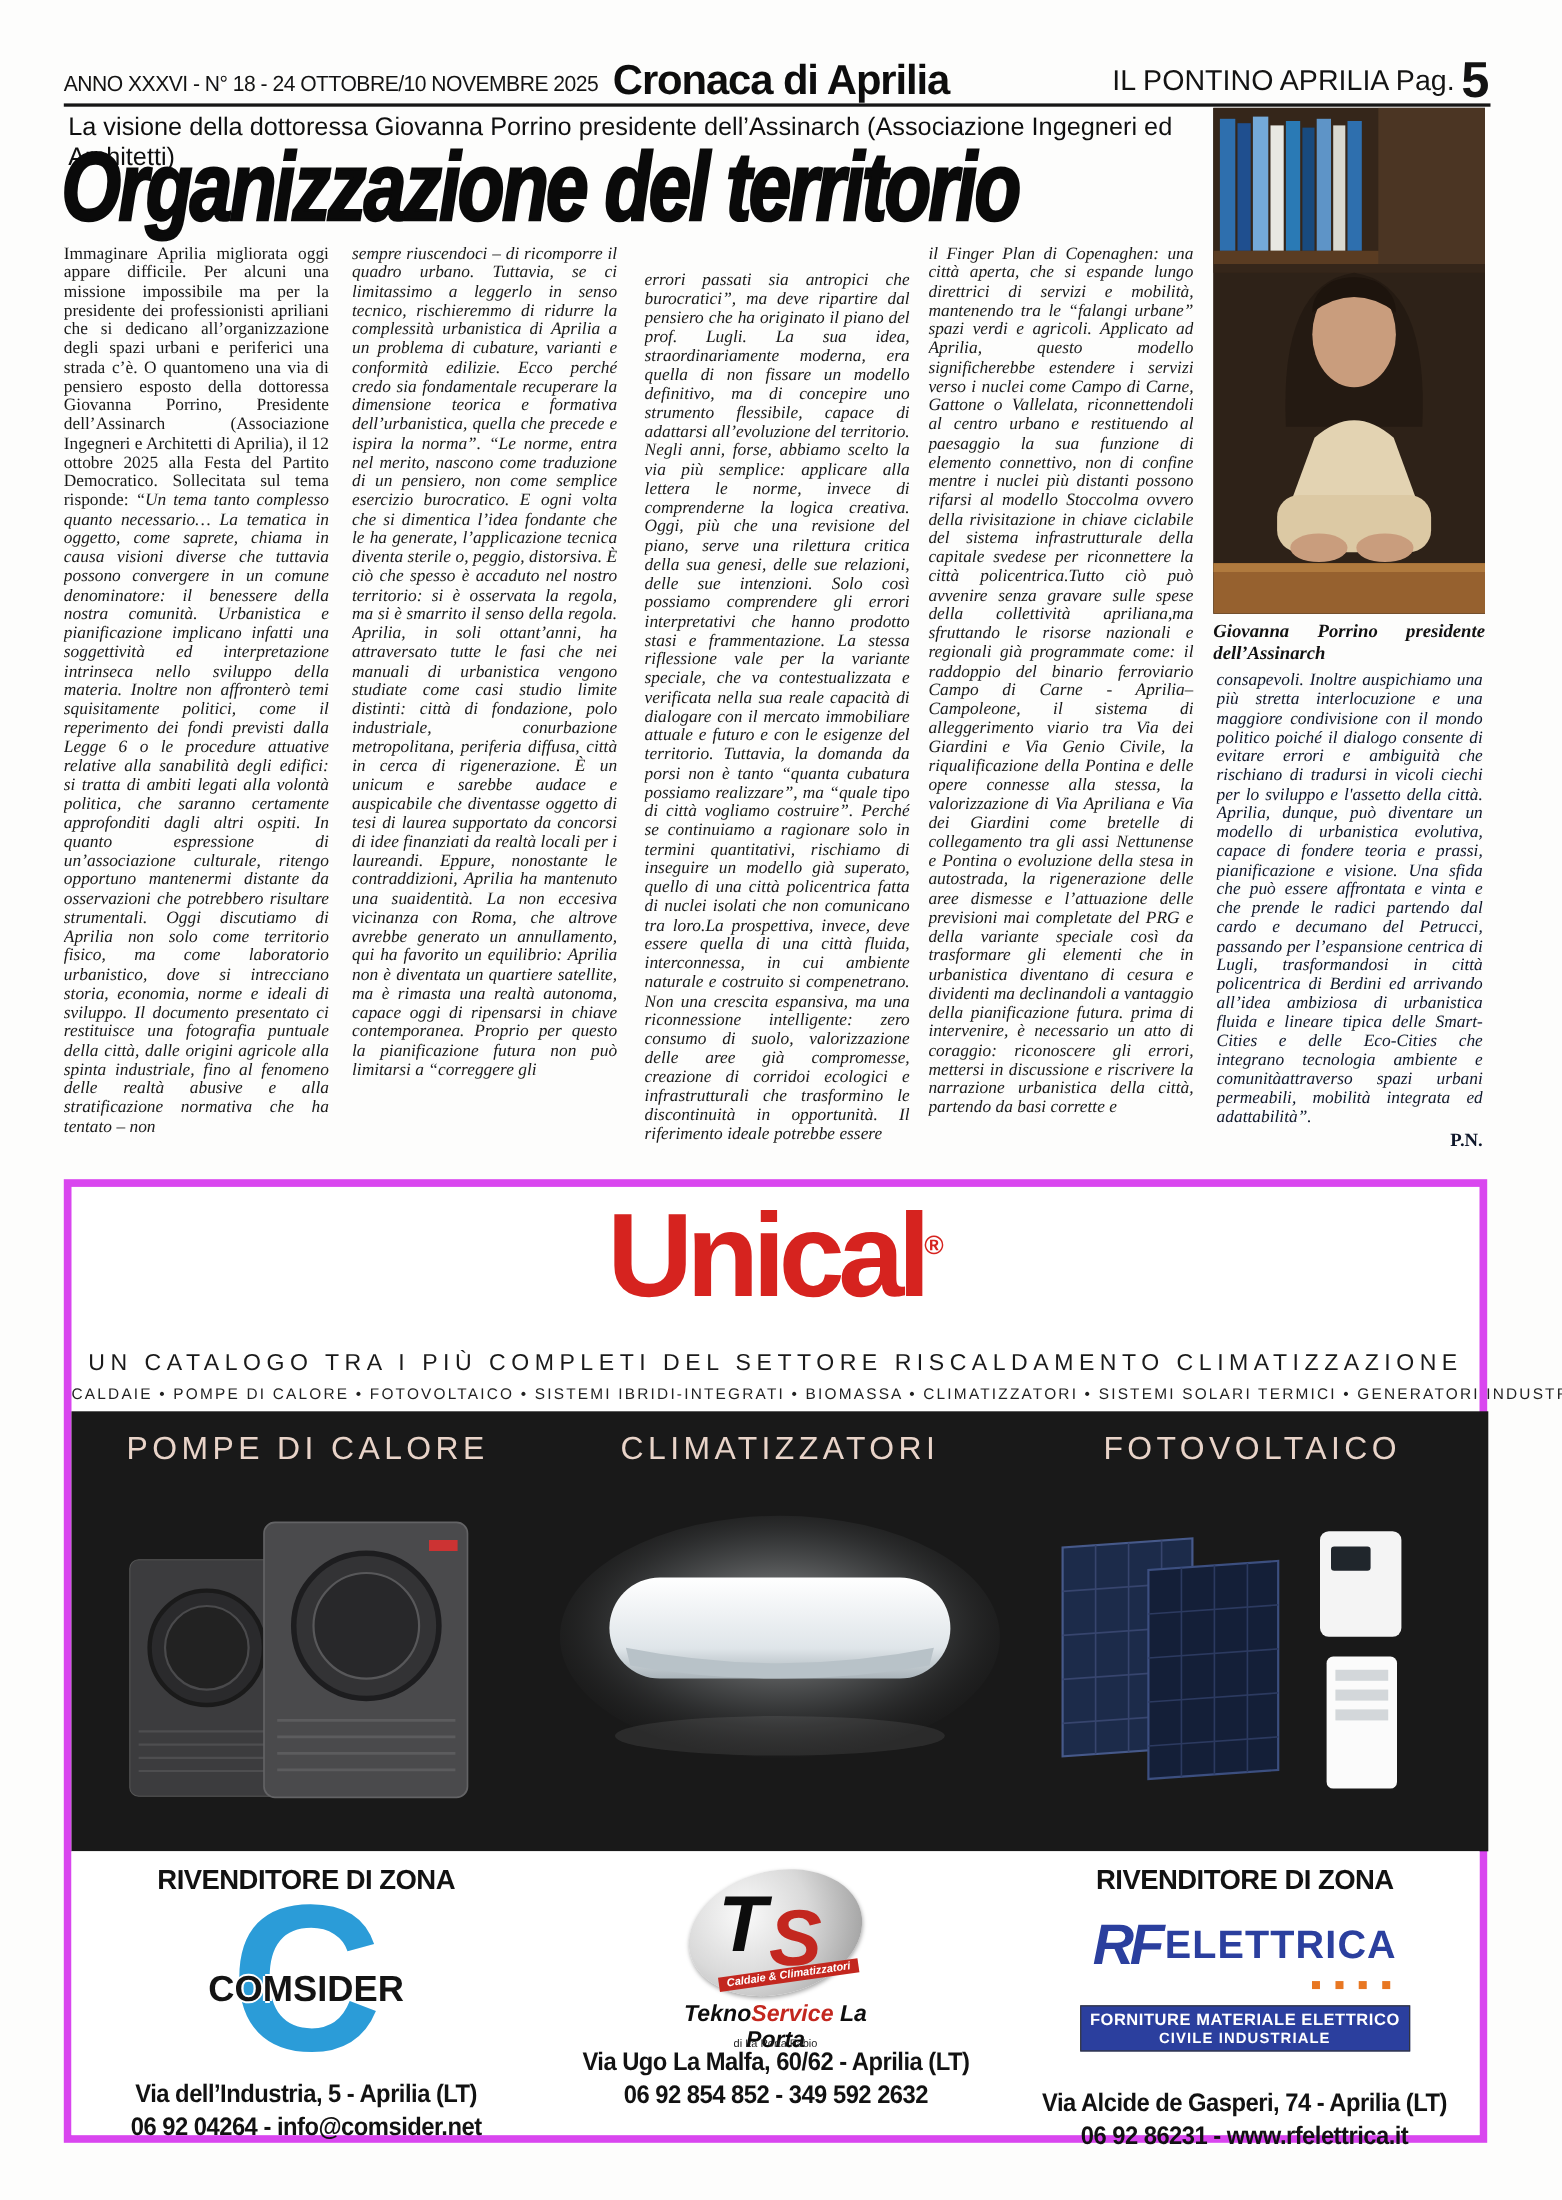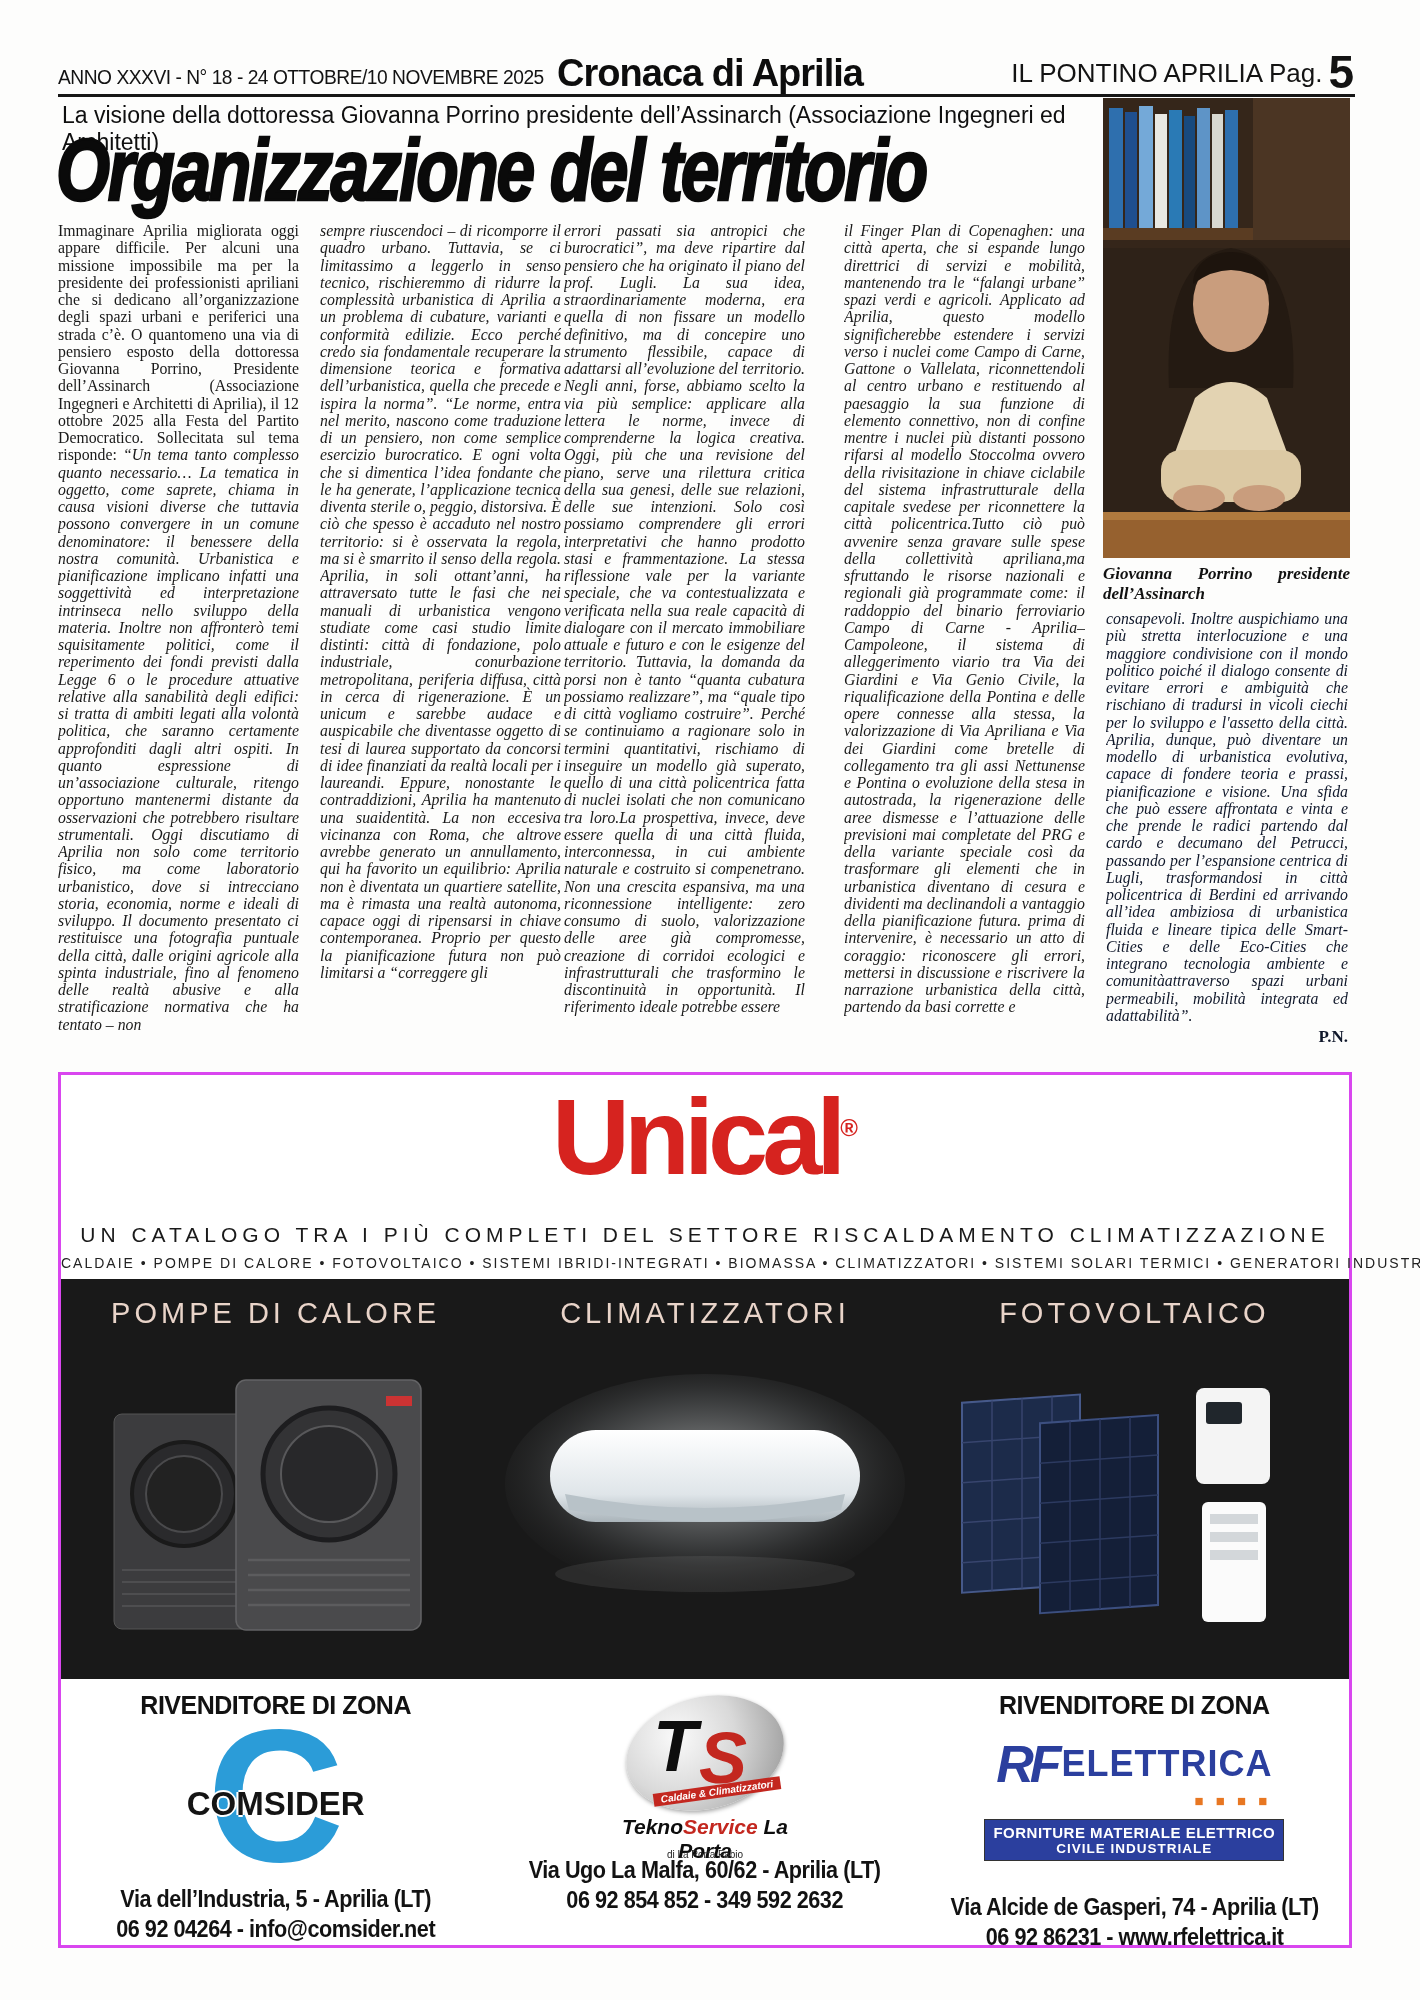--- a/index.html
+++ b/index.html
@@ -20,38 +20,38 @@
   .kicker { position:absolute; left:62px; top:102px; width:1030px; font-size:23px; color:#0f0f0f; }
   .headline { position:absolute; left:56px; top:122px; width:1290px;
               font-family:"Liberation Sans", sans-serif; font-style:italic; font-weight:700;
               font-size:88px; line-height:96px; letter-spacing:-3px; color:#0a0a0a;
               -webkit-text-stroke:2.5px #0a0a0a; transform:scaleX(0.79); transform-origin:left; white-space:nowrap; }
 
   
   .col { position:absolute; top:222px; width:241px; height:827px; overflow:hidden;
          font-family:"Liberation Serif","DejaVu Serif",serif; font-style:italic;
          font-size:15.8px; line-height:17.25px; text-align:justify; color:#191919; }
-  .c1{left:58px;} .c2{left:320px;} .c3{left:564px;} .c4{left:844px;}
+  .c1{left:58px;} .c2{left:320px;} .c3{left:586px;margin-top:24px;} .c4{left:844px;}
   .col .roman { font-style:normal; }
   .col5text { position:absolute; left:1106px; top:610px; width:242px; height:462px;
               font-family:"Liberation Serif","DejaVu Serif",serif; font-style:italic;
               font-size:15.8px; line-height:17.25px; text-align:justify; color:#0f172a; }
   .col5text .flow { display:block; max-height:436px; overflow:hidden; }
   .byline { text-align:right; font-style:normal; font-weight:700; font-size:17px; margin-top:4px;
             font-family:"Liberation Serif",serif; }
 
   
   .photo-block { position:absolute; left:1103px; top:98px; width:247px; }
   .photo { width:247px; height:460px; display:block; background:#3a2c20; }
   .caption { margin-top:6px; font-family:"Liberation Serif",serif; font-style:italic; font-weight:700;
              font-size:17px; line-height:20px; text-align:justify; color:#111; }
 
   
   .adbox { position:absolute; left:58px; top:1072px; width:1294px; height:876px;
-           border:3px solid #d946ef; background:#fff; }
+           border:7px solid #d946ef; background:#fff; }
   .unical-wrap { position:absolute; top:2px; left:0; right:0; text-align:center; }
   .unical { font-size:108px; font-weight:700; letter-spacing:-6px; color:#d6231f; line-height:120px;
             font-family:"Liberation Sans",sans-serif; }
   .unical-reg { font-size:24px; vertical-align:38px; letter-spacing:0; color:#d6231f; font-weight:700; }
   .tagline { position:absolute; top:148px; left:0; right:0; text-align:center;
              font-size:21px; letter-spacing:5px; color:#1a1a1a; white-space:nowrap; }
   .cats { position:absolute; top:180px; left:0; right:0; text-align:center;
           font-size:14px; letter-spacing:2px; color:#222; white-space:nowrap; }
 
   .band { position:absolute; top:204px; left:0; width:1288px; height:400px; background:#191919; display:flex; }

